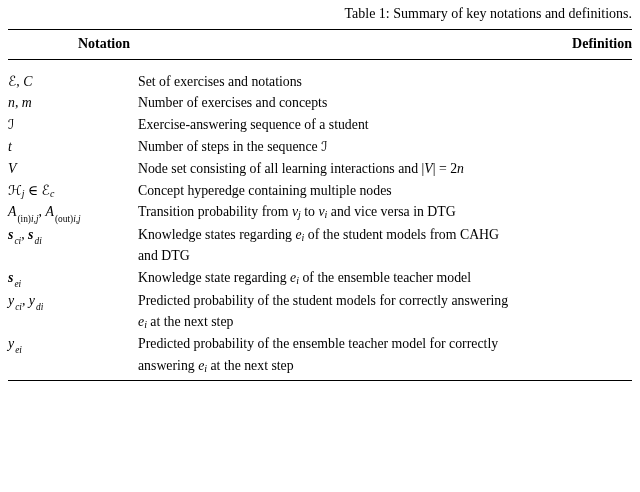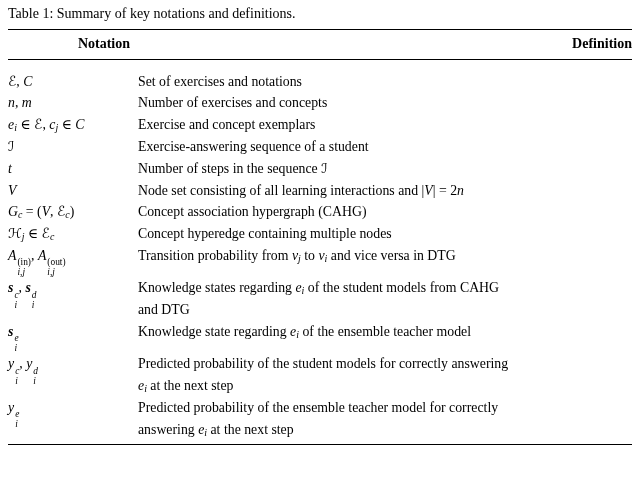--- a/index.html
+++ b/index.html
@@ -9,21 +9,21 @@
   }
   body {
     width: 640px; height: 492px;
     overflow: hidden;
     color: #000;
     font-family: "Liberation Serif", "DejaVu Serif", serif;
   }
   .page { padding: 4px 8px 0 8px; }
 
   .caption {
-    text-align: left;
+    text-align: right;
     font-size: 14px;
     line-height: 1.2;
     margin: 2px 0 6px 0;
   }
 
   table.notation-table {
     width: 100%;
     border-collapse: collapse;
     border-top: 1.6px solid #000;
     border-bottom: 1.6px solid #000;
@@ -47,21 +47,20 @@
   tbody tr:last-child td  { padding-bottom: 3px; }
 
   i { font-style: italic; }
   b i, i b { font-weight: bold; }
   sub, sup { line-height: 0; font-size: 72%; }
   sub { vertical-align: -0.25em; }
 
   
   .ss {
     display: inline-flex;
-    flex-direction: column;
     align-items: flex-start;
     font-size: 68%;
     line-height: 1.08;
     vertical-align: -0.55em;
     margin-left: 1px;
     font-weight: normal;
   }
   
   .scr { font-family: "DejaVu Serif", "DejaVu Sans", serif; font-style: normal; }
 </style>
@@ -81,38 +80,30 @@
     <tbody>
         <tr>
           <td class="notation"><span class="scr">ℰ</span>, <i>C</i></td>
           <td class="definition">Set of exercises and notations</td>
         </tr>
         <tr>
           <td class="notation"><i>n</i>, <i>m</i></td>
           <td class="definition">Number of exercises and concepts</td>
         </tr>
         <tr>
-          <td class="notation"><i>e</i><sub><i>i</i></sub> ∈ <span class="scr">ℰ</span>, <i>c</i><sub><i>j</i></sub> ∈ <i>C</i></td>
-          <td class="definition">Exercise and concept exemplars</td>
-        </tr>
-        <tr>
           <td class="notation"><span class="scr">ℐ</span></td>
           <td class="definition">Exercise-answering sequence of a student</td>
         </tr>
         <tr>
           <td class="notation"><i>t</i></td>
           <td class="definition">Number of steps in the sequence <span class="scr">ℐ</span></td>
         </tr>
         <tr>
           <td class="notation"><i>V</i></td>
           <td class="definition">Node set consisting of all learning interactions and |<i>V</i>| = 2<i>n</i></td>
-        </tr>
-        <tr>
-          <td class="notation"><i>G</i><sub><i>c</i></sub> = (<i>V</i>, <span class="scr">ℰ</span><sub><i>c</i></sub>)</td>
-          <td class="definition">Concept association hypergraph (CAHG)</td>
         </tr>
         <tr>
           <td class="notation"><span class="scr">ℋ</span><sub><i>j</i></sub> ∈ <span class="scr">ℰ</span><sub><i>c</i></sub></td>
           <td class="definition">Concept hyperedge containing multiple nodes</td>
         </tr>
         <tr>
           <td class="notation"><i>A</i><span class="ss">
               <span class="t">(in)</span>
               <span class="b"><i>i,j</i></span>
             </span>, <i>A</i><span class="ss">

